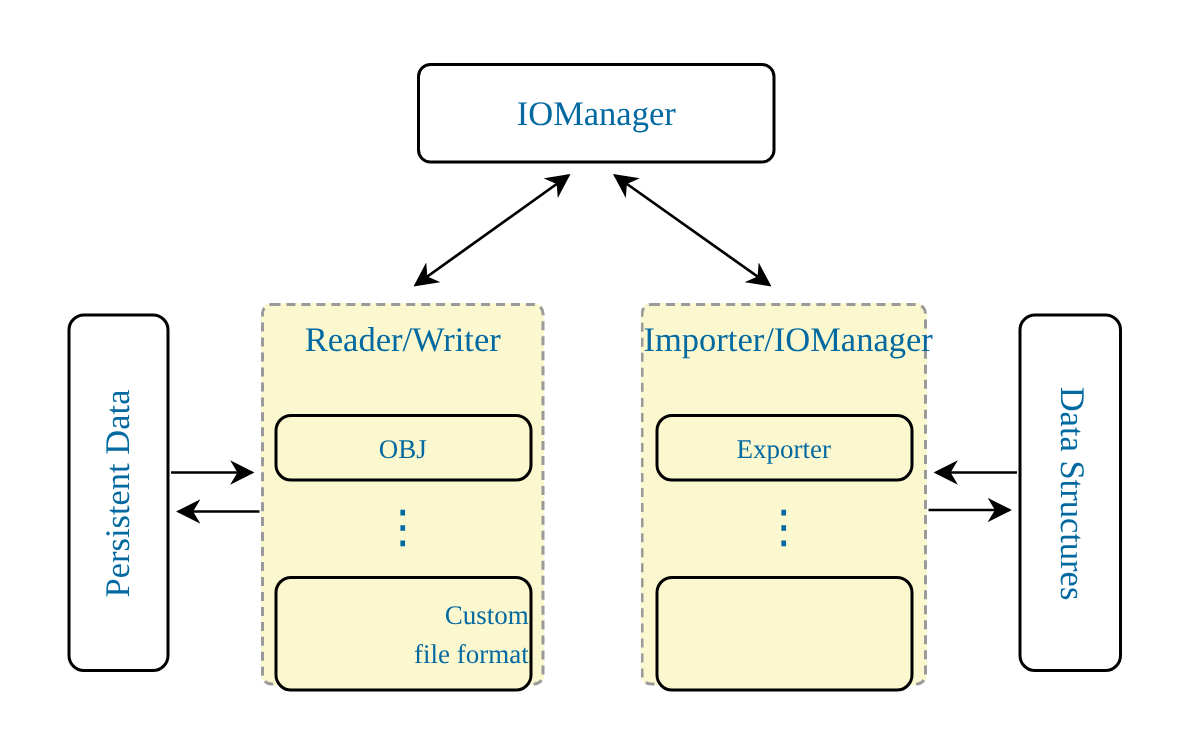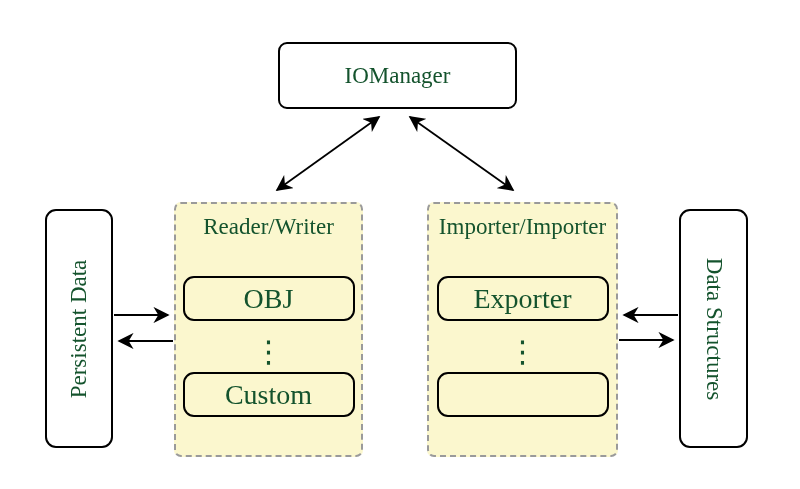--- a/index.html
+++ b/index.html
@@ -5,21 +5,21 @@
   html, body {
     margin: 0; padding: 0;
     background: #ffffff;
     font-family: "Liberation Serif", "DejaVu Serif", serif;
   }
   .canvas {
     position: relative;
     width: 800px; height: 489px;
     background: var(--canvas-bg, #ffffff);
     overflow: hidden;
-    color: #14532d;
+    color: #0369a1;
   }
   .canvas * { box-sizing: border-box; }
 
   
   svg.arrows {
     position: absolute; left: 0; top: 0;
     width: 800px; height: 489px;
     color: var(--line, #000000);
   }
 
@@ -67,25 +67,25 @@
   }
   .item {
     position: absolute; left: 50%;
     transform: translateX(-50%);
     width: 172px;
     background: var(--group-fill, #fbf7ce);
     border: 2.6px solid var(--line, #000000);
     border-radius: 11px;
     display: flex; flex-direction: column;
     align-items: center; justify-content: center;
-    font-size: 28px; line-height: 26px;
+    font-size: 18px; line-height: 26px;
     text-align: center;
   }
   .item-1 { top: 72px;  height: 45px; }
-  .item-2 { top: 168px; height: 45px; }
+  .item-2 { top: 180px; height: 77px; align-items: flex-end; }
   .dots {
     position: absolute; top: 126px; left: 0;
     width: 100%; height: 44px;
     text-align: center;
     font-size: 30px; line-height: 44px;
   }
 </style>
 </head>
 <body>
 
@@ -118,25 +118,26 @@
   </div>
 
   <div class="group group-left">
     <div class="group-title">Reader/Writer</div>
     <div class="item item-1">
       <span>OBJ</span>
     </div>
     <div class="dots">⋮</div>
     <div class="item item-2">
       <span>Custom</span>
+      <span>file format</span>
     </div>
   </div>
 
   <div class="group group-right">
-    <div class="group-title">Importer/Importer</div>
+    <div class="group-title">Importer/IOManager</div>
     <div class="item item-1">
       <span>Exporter</span>
     </div>
     <div class="dots">⋮</div>
     <div class="item item-2">
     </div>
   </div>
 
 </div>
 

